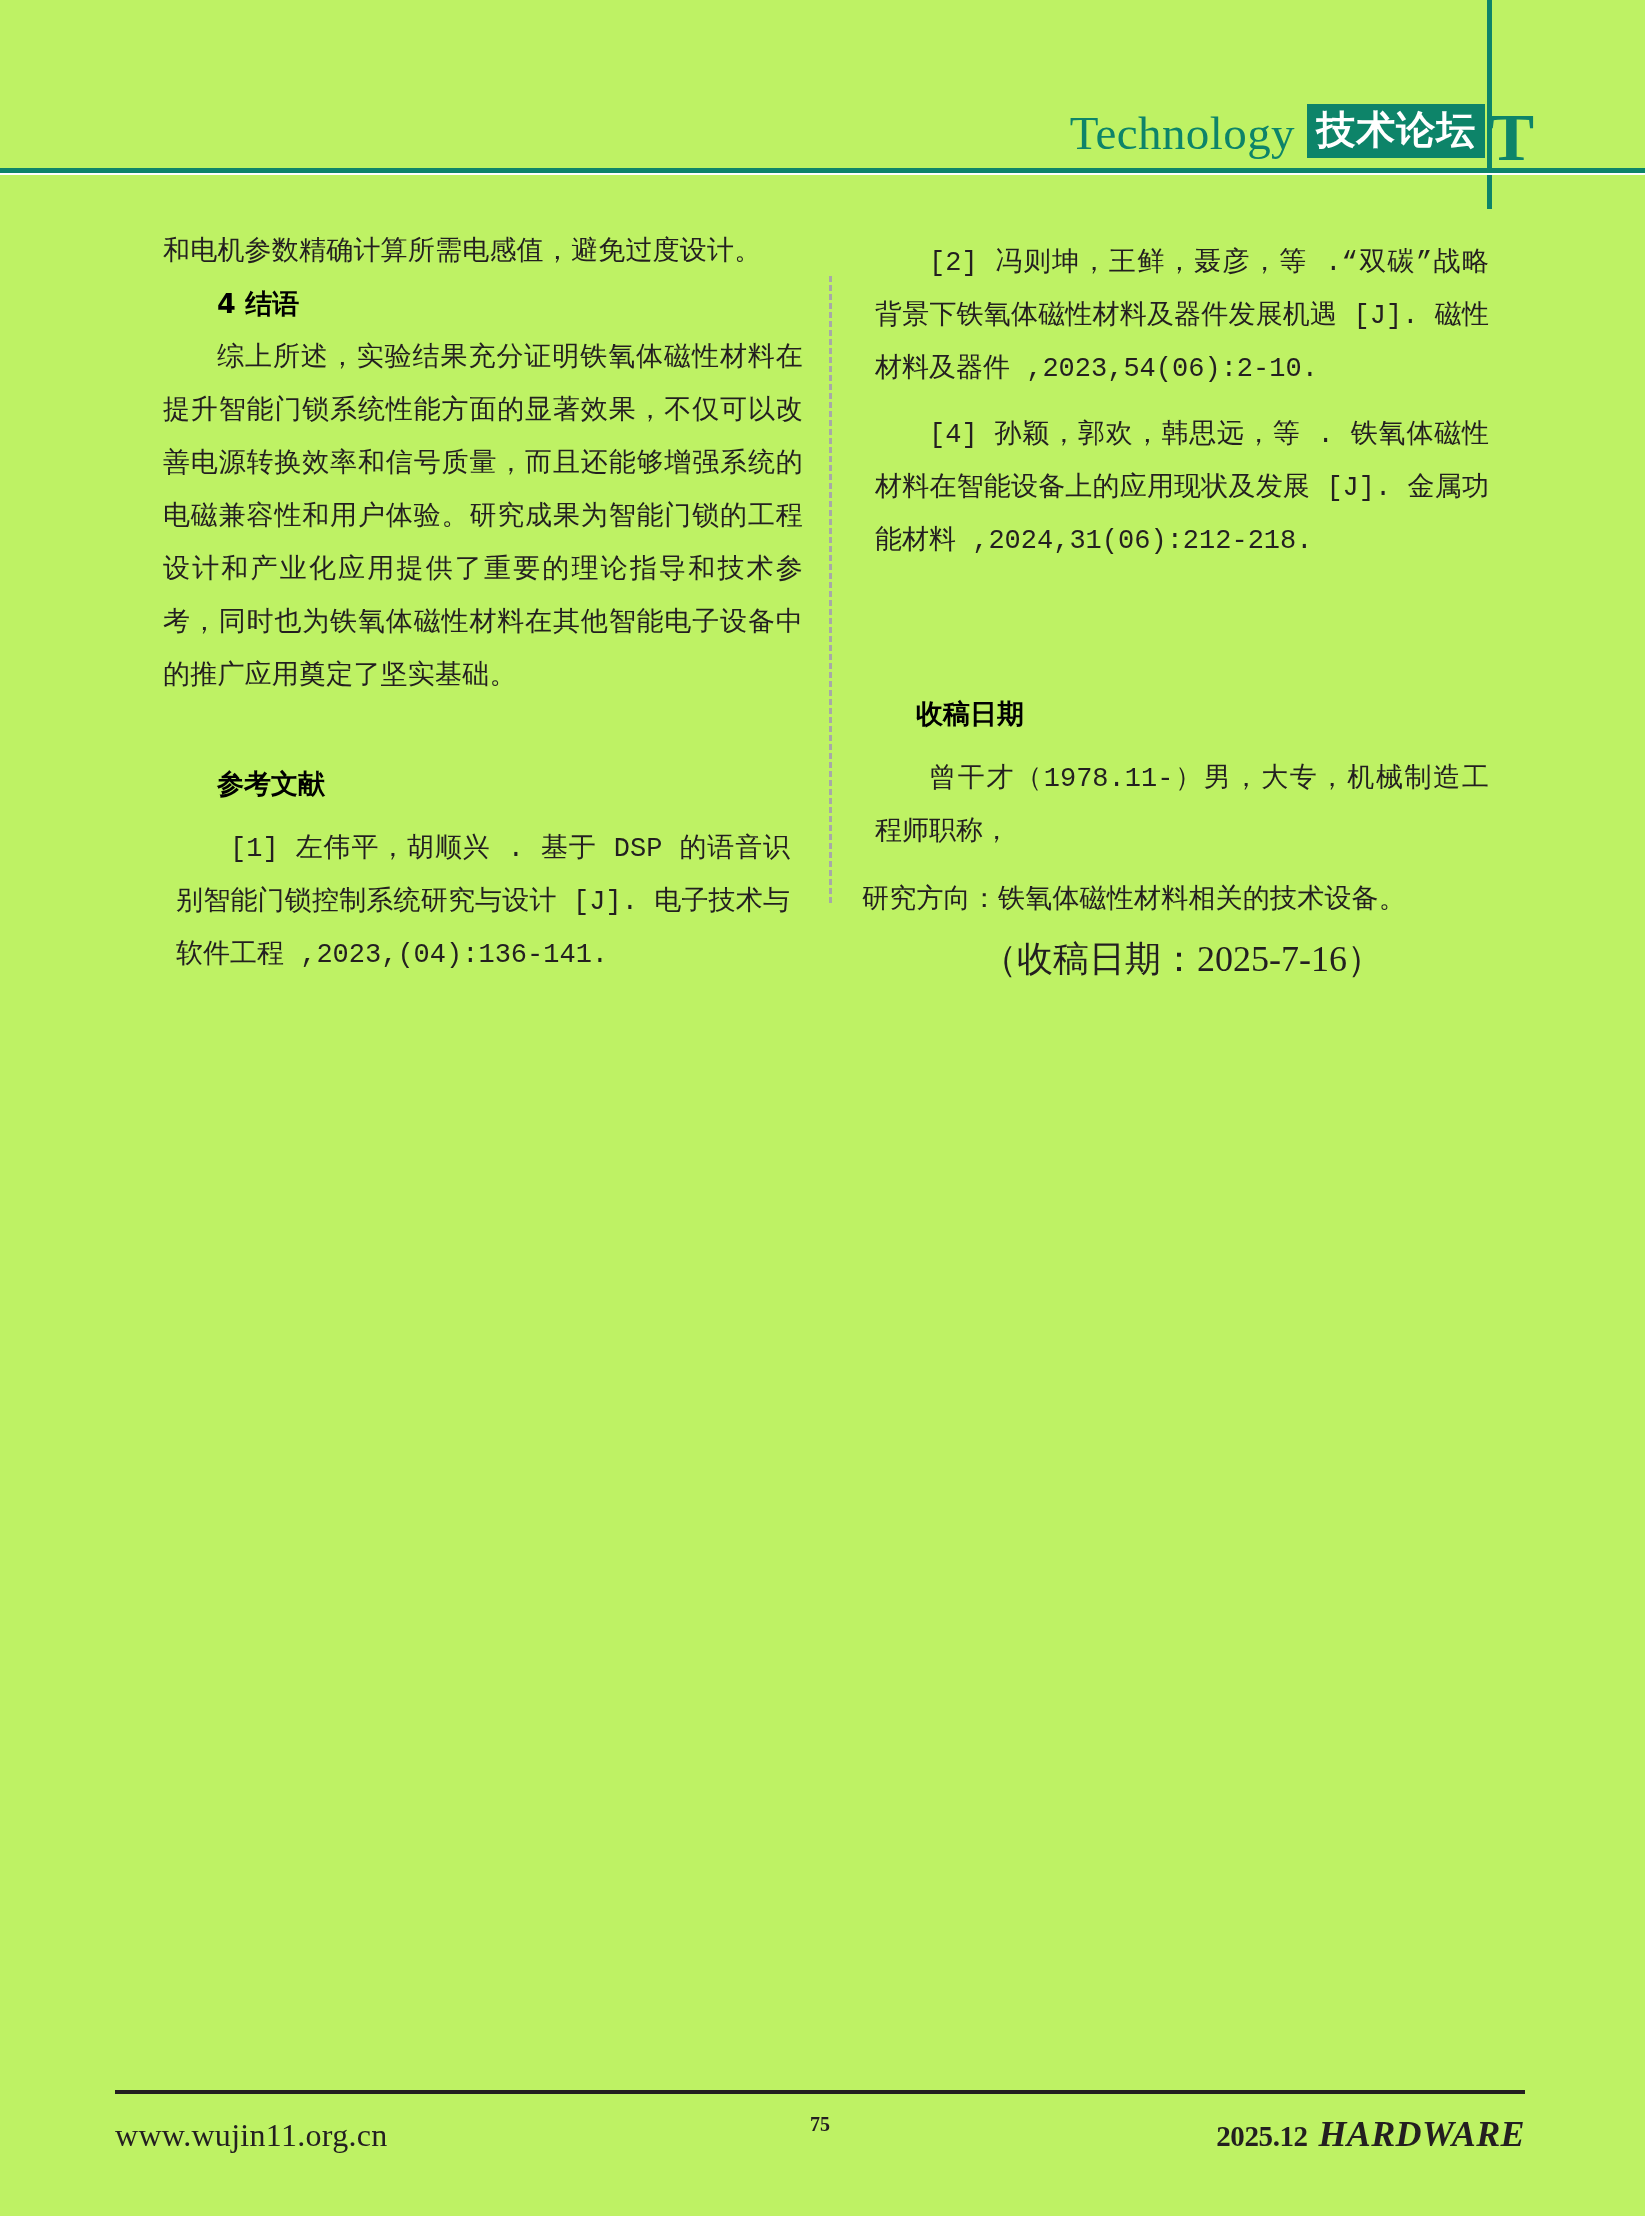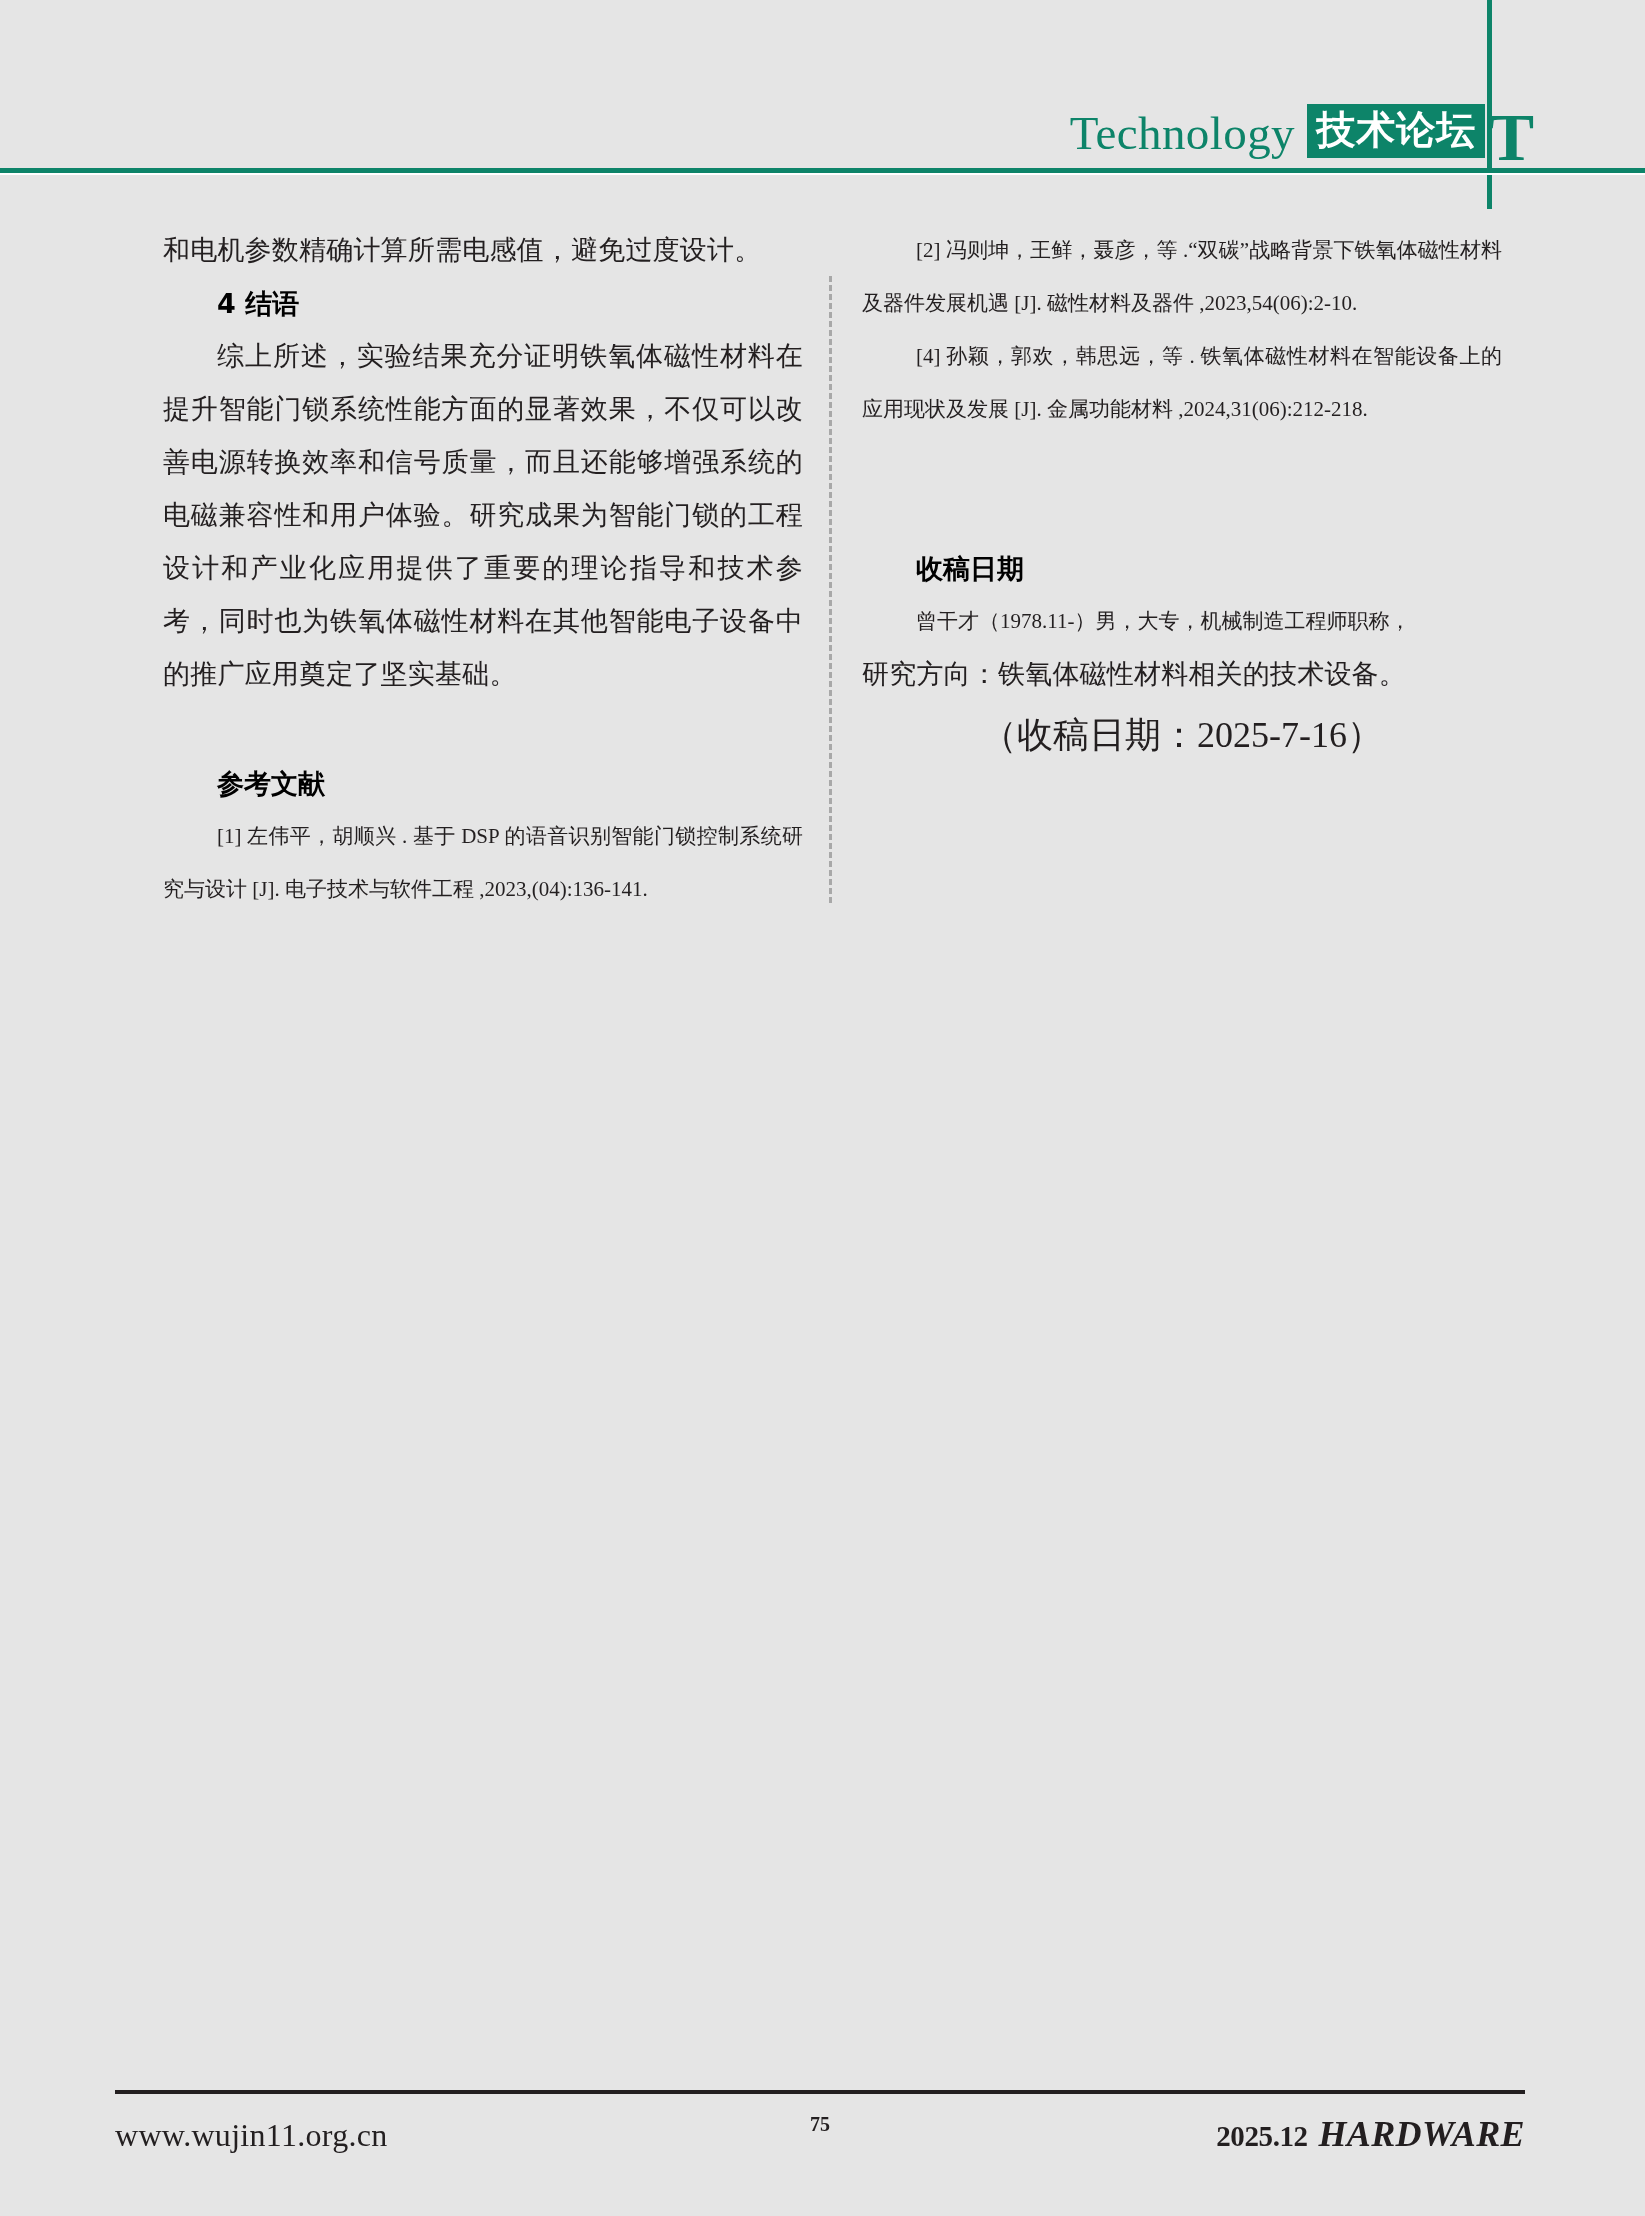--- a/index.html
+++ b/index.html
@@ -9,21 +9,21 @@
     background: #ffffff;
   }
   body {
     font-family: "Liberation Serif", "DejaVu Serif", serif;
     color: #231f20;
   }
   #page {
     position: relative;
     width: 1645px;
     height: 2217px;
-    background: #e5e5e5;
+    background: #bef264;
     overflow: hidden;
   }
 
   
   .header-zone {
     position: absolute;
     left: 0;
     top: 0;
     width: 1645px;
     height: 224px;
@@ -132,28 +132,28 @@
     font-weight: 700;
     line-height: 53px;
     text-indent: 54px;
     color: #000000;
   }
 
   .spacer-lg { height: 56px; }
   .spacer-xl { height: 106px; }
 
   p.ref {
-    margin: 0;
-    font-size: 21px;
+    margin: 13px;
+    font-size: 27px;
     line-height: 53px;
     text-align: justify;
     text-justify: inter-ideograph;
     text-indent: 54px;
     color: #231f20;
-    font-family: Liberation Serif, serif;
+    font-family: Liberation Mono, monospace;
   }
   p.right-align {
     margin: 8px;
     font-size: 36px;
     line-height: 53px;
     text-align: center;
     color: #231f20;
     font-family: "Liberation Serif", "DejaVu Serif", serif;
   }
 

